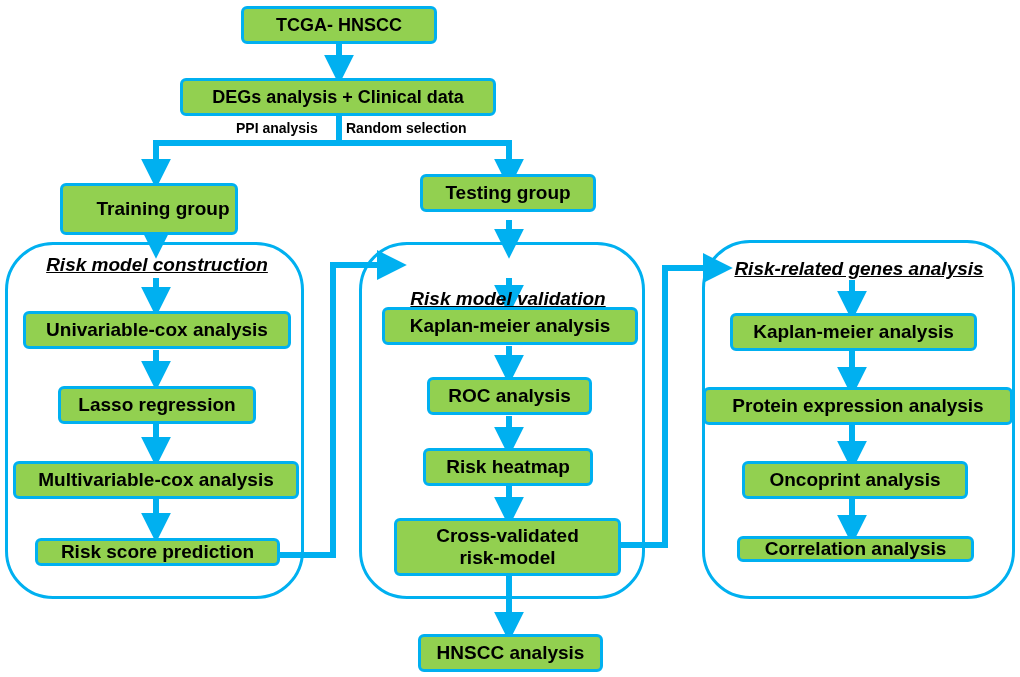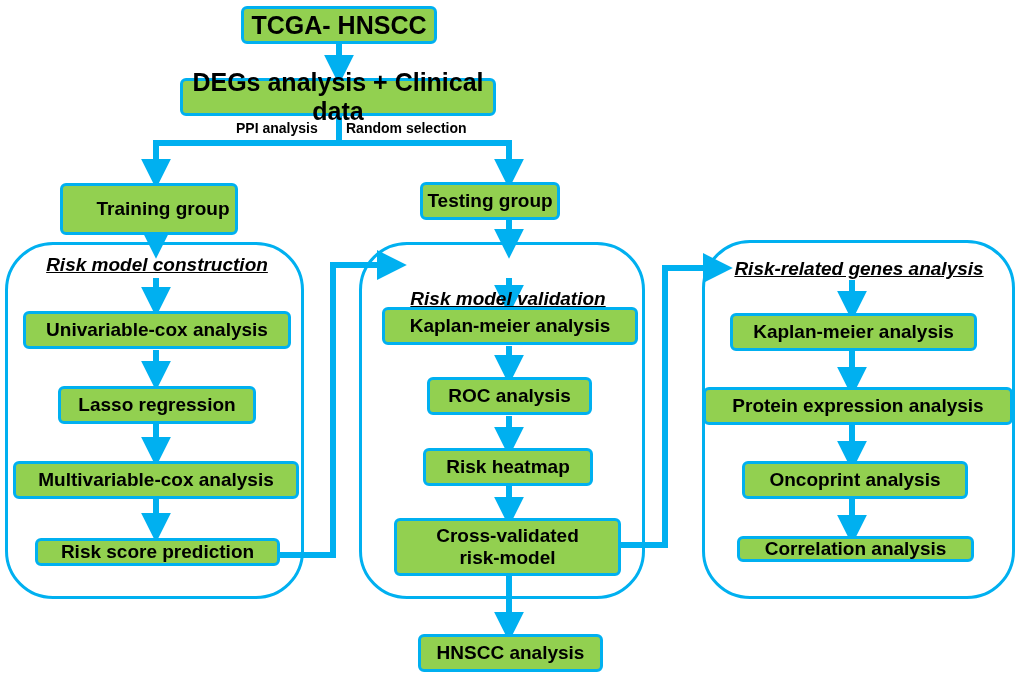--- a/index.html
+++ b/index.html
@@ -5,21 +5,21 @@
   html, body { margin: 0; padding: 0; background: #ffffff; }
   body { width: 1020px; height: 677px; position: relative; overflow: hidden;
          font-family: "Liberation Sans", sans-serif; }
   #canvas { position: absolute; left: 0; top: 0; width: 1020px; height: 677px; }
   .node {
     position: absolute; box-sizing: border-box;
     background: #92d050; border: 3px solid #00b0f0; border-radius: 6px;
     display: flex; align-items: center; justify-content: center; text-align: center;
     font-weight: bold; color: #000; font-size: 19px; line-height: 1.15;
   }
-  .node.big { font-size: 25px; }
+  .node.big { font-size: 18px; }
   .panel {
     position: absolute; box-sizing: border-box;
     border: 3px solid #00b0f0; border-radius: 48px; background: transparent;
   }
   .panel-title {
     position: absolute; font-weight: bold; font-style: italic; text-decoration: underline;
     font-size: 19px; color: #000; white-space: nowrap; transform: translateX(-50%);
   }
   .edge-label { position: absolute; font-weight: bold; font-size: 14px; color: #000; white-space: nowrap; }
   svg { position: absolute; left: 0; top: 0; }
@@ -69,21 +69,21 @@
     </g>
   </svg>
 
   <div class="node big" style="left:241px;top:6px;width:196px;height:38px;">TCGA- HNSCC</div>
   <div class="node big" style="left:180px;top:78px;width:316px;height:38px;">DEGs analysis + Clinical data</div>
 
   <div class="edge-label" style="left:236px;top:120px;">PPI analysis</div>
   <div class="edge-label" style="left:346px;top:120px;">Random selection</div>
 
   <div class="node" style="left:60px;top:183px;width:178px;height:52px;padding-left:28px;">Training group</div>
-  <div class="node" style="left:420px;top:182px;width:140px;height:38px;">Testing  group</div>
+  <div class="node" style="left:420px;top:174px;width:176px;height:38px;">Testing  group</div>
 
   <div class="panel" style="left:5px;top:242px;width:299px;height:357px;"></div>
   <div class="panel-title" style="left:157px;top:254px;">Risk model construction</div>
   <div class="node" style="left:23px;top:311px;width:268px;height:38px;">Univariable-cox analysis</div>
   <div class="node" style="left:58px;top:386px;width:198px;height:38px;">Lasso regression</div>
   <div class="node" style="left:13px;top:461px;width:286px;height:38px;">Multivariable-cox analysis</div>
   <div class="node" style="left:35px;top:538px;width:245px;height:28px;">Risk score prediction</div>
 
   <div class="panel" style="left:359px;top:242px;width:286px;height:357px;"></div>
   <div class="panel-title" style="left:508px;top:256px;margin-top:32px;">Risk model validation</div>

